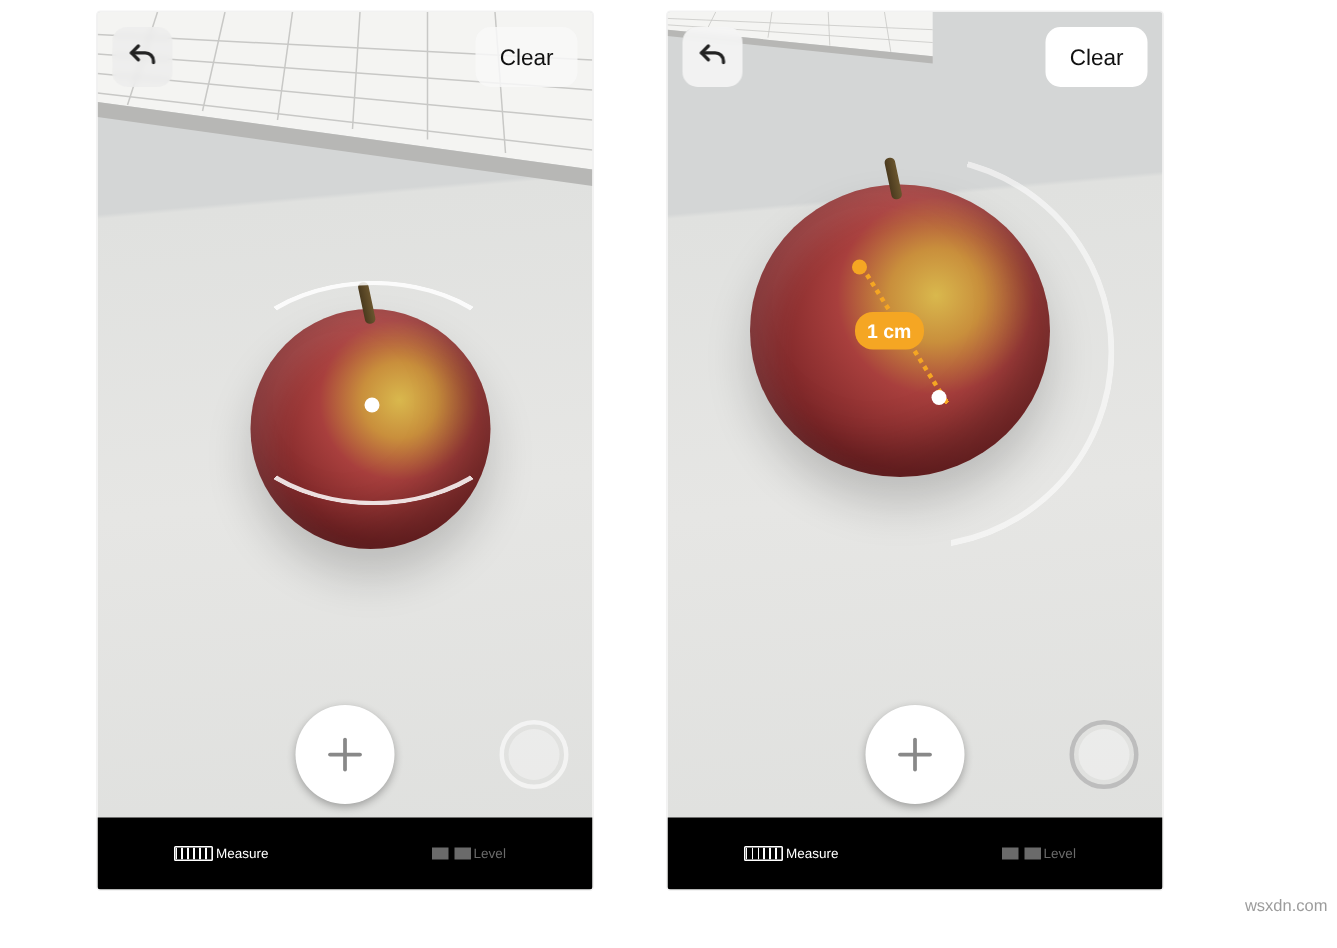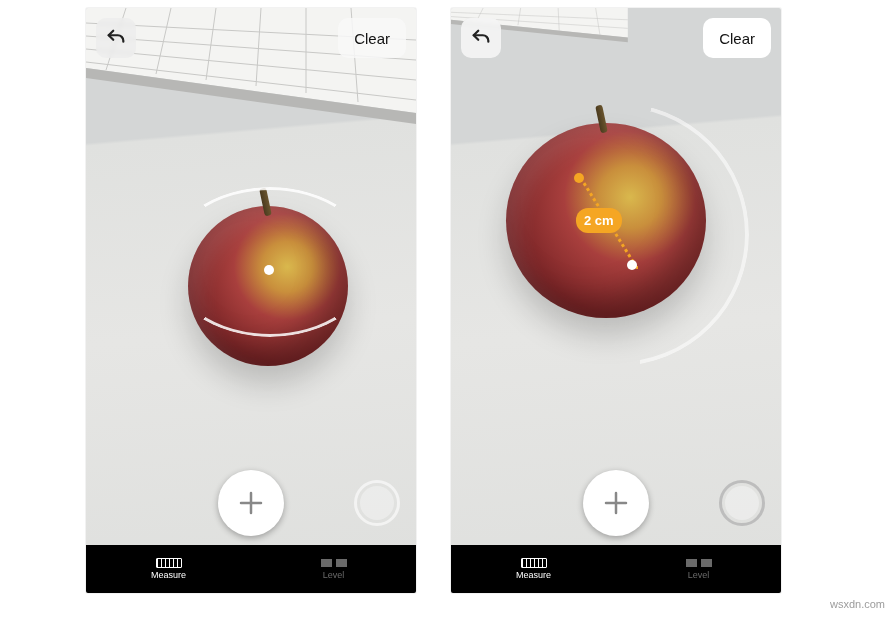--- a/index.html
+++ b/index.html
@@ -1,34 +1,34 @@
 <!DOCTYPE html>
 <html><head>
 <meta charset="utf-8">
 <style>
   body{margin:0;background:#fff;font-family:-apple-system,Helvetica,Arial,sans-serif;width:891px;height:632px;overflow:hidden;position:relative}
-  .stage{display:flex;gap:35px;padding:8px 86px}
+  .stage{display:flex;gap:50px;padding:8px 65px}
   .phone{width:330px;height:585px;position:relative;overflow:hidden;border-radius:2px;box-shadow:0 0 0 1px rgba(0,0,0,.05)}
   .camera{position:absolute;inset:0;background:linear-gradient(175deg,#d4d6d6 0%,#d4d6d6 22%,#e0e1df 22.5%,#e6e6e4 55%,#dedfdd 100%)}
   .keyboard{position:absolute;top:0;left:0;right:0;height:140px}
   .apple{position:absolute;width:160px;height:160px;border-radius:50%;background:radial-gradient(circle at 62% 38%,#d9b84d 0%,#c98f3c 18%,#a83f3d 38%,#7a2426 70%,#5c1b1f 100%);box-shadow:0 18px 30px rgba(0,0,0,.18),inset -18px -18px 30px rgba(0,0,0,.25),inset 12px 12px 20px rgba(255,255,255,.12)}
   .apple::after{content:"";position:absolute;top:-18px;left:46%;width:7px;height:28px;background:linear-gradient(90deg,#4a3a1e,#6a552e);border-radius:3px;transform:rotate(-12deg)}
   .reticle{position:absolute;border:4px solid rgba(255,255,255,.85);border-radius:50%}
   .reticle.mask-quads{-webkit-mask:conic-gradient(#000 0 40deg,transparent 40deg 140deg,#000 140deg 220deg,transparent 220deg 320deg,#000 320deg 360deg);mask:conic-gradient(#000 0 40deg,transparent 40deg 140deg,#000 140deg 220deg,transparent 220deg 320deg,#000 320deg 360deg)}
   .center-dot{position:absolute;width:10px;height:10px;border-radius:50%;background:#fff}
   .topbar{position:absolute;top:10px;left:10px;right:10px;display:flex;justify-content:space-between;align-items:center}
   .icon-btn{width:40px;height:40px;border-radius:10px;background:rgba(235,235,235,.72);display:flex;align-items:center;justify-content:center;backdrop-filter:blur(2px)}
   .text-btn{height:40px;padding:0 16px;border-radius:10px;background:rgba(248,248,248,.85);display:flex;align-items:center;justify-content:center;font-size:15px;color:#111}
   .bottom-ctrl{position:absolute;left:0;right:0;bottom:48px;height:84px;display:flex;align-items:center;justify-content:center}
   .add-btn{width:66px;height:66px;border-radius:50%;background:#fff;box-shadow:0 2px 6px rgba(0,0,0,.3);display:flex;align-items:center;justify-content:center}
   .add-btn svg{width:30px;height:30px}
   .shutter{position:absolute;right:16px;width:40px;height:40px;border-radius:50%;border:3px solid rgba(255,255,255,.6)}
   .shutter::after{content:"";position:absolute;inset:3px;border-radius:50%;background:rgba(255,255,255,.35)}
   .tabbar{position:absolute;bottom:0;left:0;right:0;height:48px;background:#000;display:flex}
-  .tab{flex:1;display:flex;flex-direction:column;align-items:center;justify-content:center;gap:2px;color:#fff;font-size:9px}
+  .tab{flex:1;display:flex;flex-direction:row;align-items:center;justify-content:center;gap:2px;color:#fff;font-size:9px}
   .tab.inactive{color:#6a6a6a}
   .tab-icon{width:26px;height:10px;display:flex;align-items:center;justify-content:center}
   .ruler{width:26px;height:8px;border:1px solid currentColor;border-radius:1px;position:relative;overflow:hidden}
   .ruler::before{content:"";position:absolute;inset:0;background:repeating-linear-gradient(90deg,currentColor 0 1px,transparent 1px 4px)}
   .level-ic{width:26px;height:8px;position:relative}
   .level-ic::before,.level-ic::after{content:"";position:absolute;top:0;height:8px;width:11px;background:currentColor}
   .level-ic::before{left:0}
   .level-ic::after{right:0}
   .meas-line{position:absolute;border-left:3px dotted #f5a623;transform-origin:top left}
   .endpoint{position:absolute;width:10px;height:10px;border-radius:50%}
@@ -114,21 +114,21 @@
             <line x1="270" y1="0" x2="278" y2="50"></line>
         </g>
         <polygon points="0,22 330,55 330,64 0,30" fill="#b7b7b5"></polygon>
       </svg>
       <div class="apple" style="left:55px;top:115px;width:200px;height:195px"></div>
       <div class="reticle" style="left:35px;top:95px;width:255px;height:255px;border-color:rgba(255,255,255,.55);-webkit-mask:conic-gradient(transparent 0 15deg,#000 15deg 170deg,transparent 170deg 360deg);mask:conic-gradient(transparent 0 15deg,#000 15deg 170deg,transparent 170deg 360deg)"></div>
 
       <div class="meas-line" style="left:128px;top:170px;height:108px;transform:rotate(-32deg)"></div>
       <div class="endpoint" style="left:123px;top:165px;background:#f5a623"></div>
       <div class="endpoint" style="left:176px;top:252px;background:#fff"></div>
-      <div class="chip" style="left:125px;top:200px"><span>2 cm</span></div>
+      <div class="chip" style="left:125px;top:200px"><span>1 cm</span></div>
     </div>
 
     <div class="topbar">
       <div class="icon-btn" style="background:rgba(245,245,245,.9)">
         <svg width="22" height="22" viewBox="0 0 24 24" fill="none" stroke="#222" stroke-width="2.4" stroke-linecap="round" stroke-linejoin="round">
             <path d="M9 14l-5-5 5-5"></path>
             <path d="M4 9h10a6 6 0 0 1 6 6v1"></path>
           </svg>
       </div>
       <div class="text-btn" style="background:#fff">

